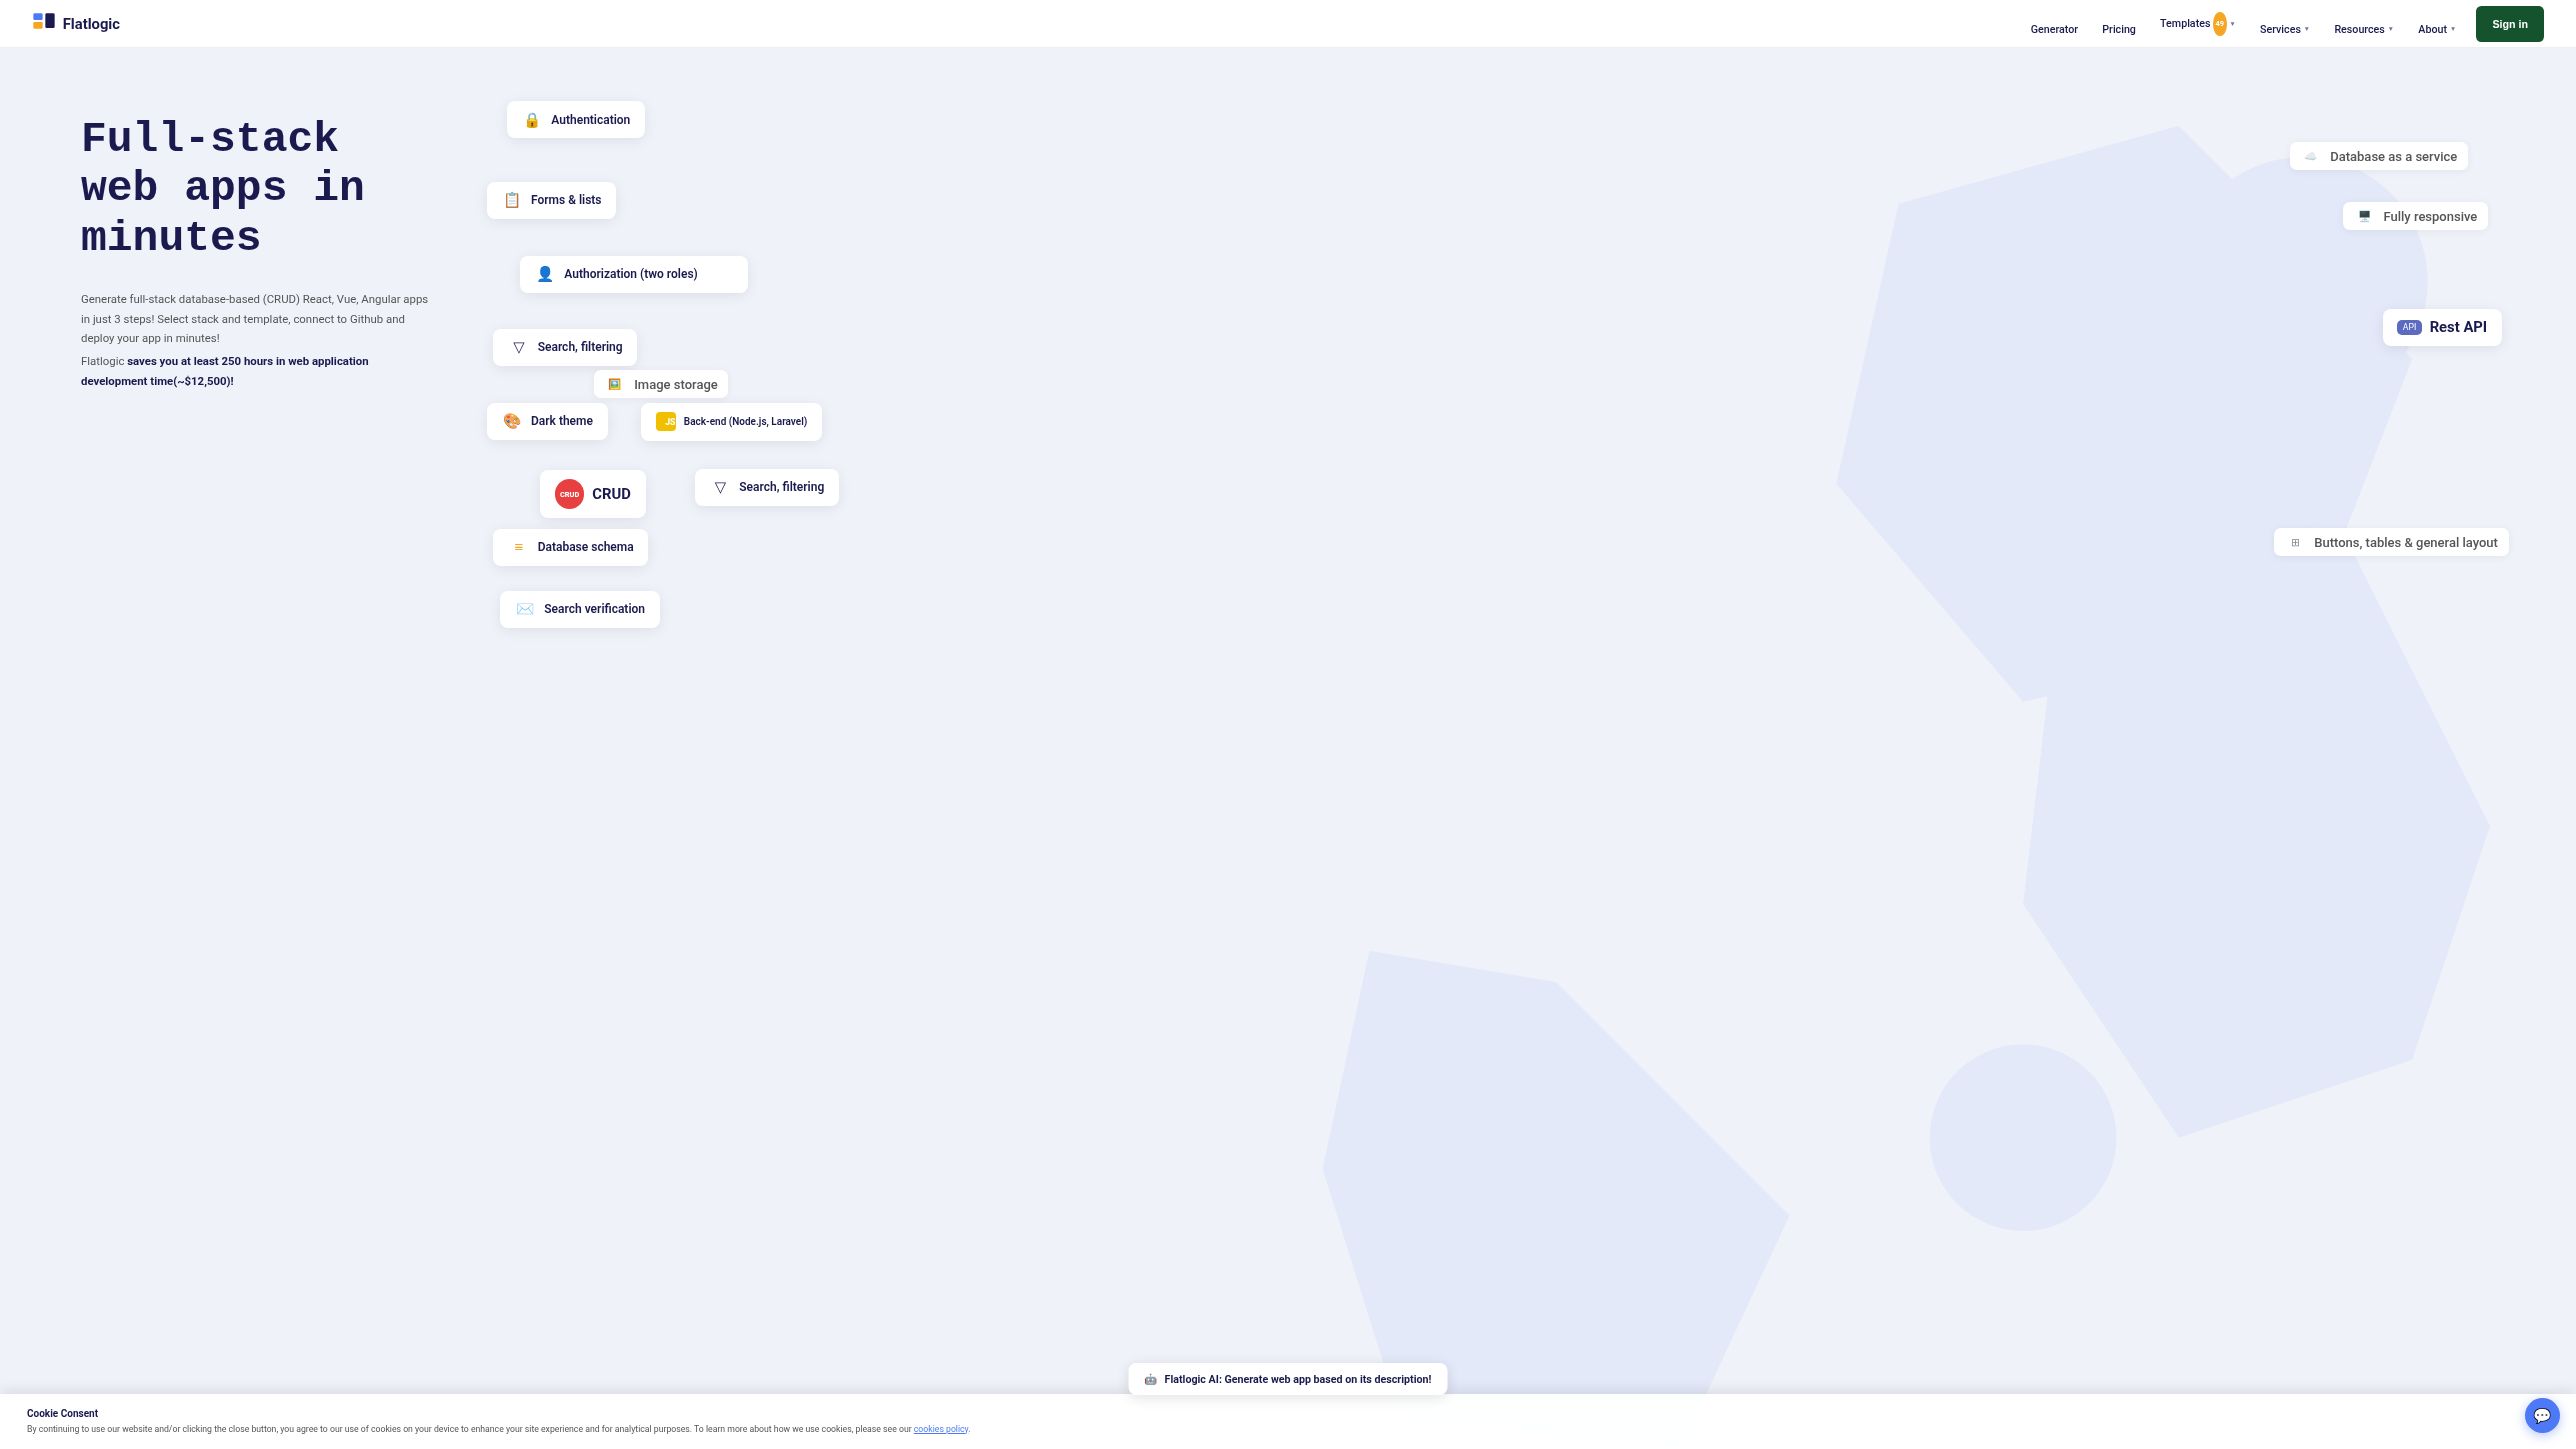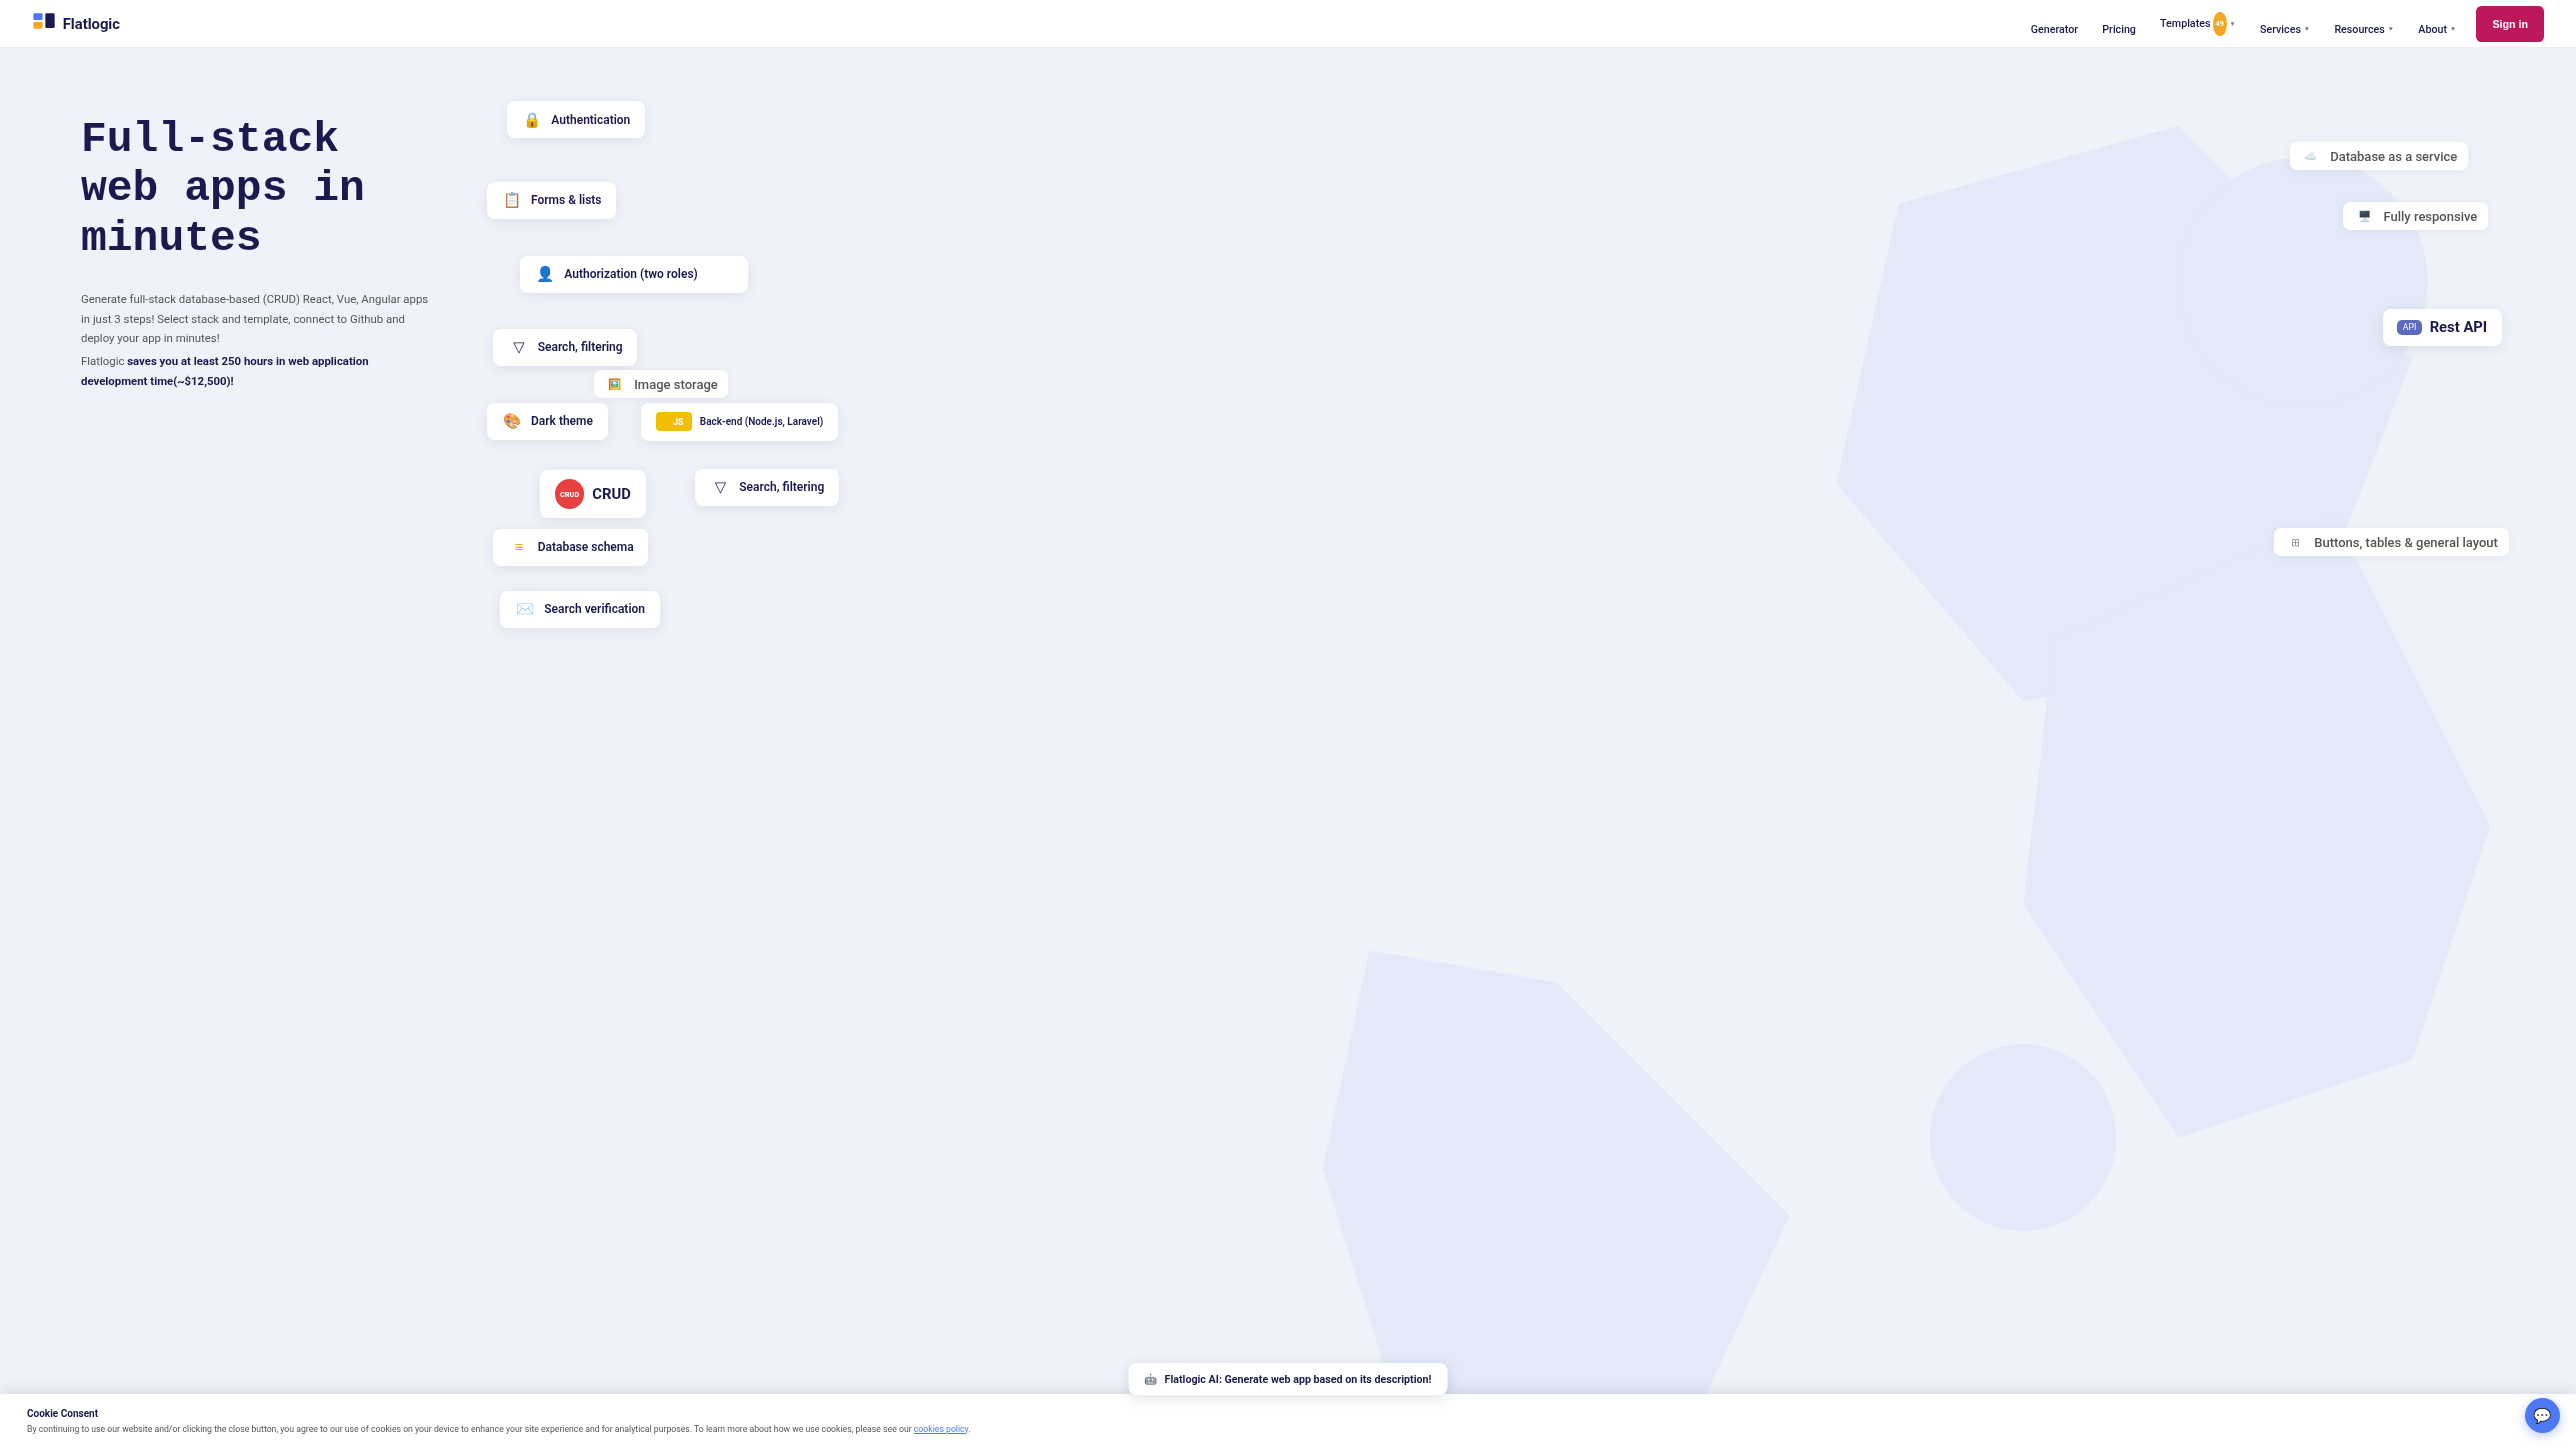--- a/index.html
+++ b/index.html
@@ -66,21 +66,21 @@
       height: 24px;
       display: inline-flex;
       align-items: center;
       justify-content: center;
     }
     .chevron {
       font-size: 6.7px;
       opacity: 0.6;
     }
     .sign-in-btn {
-      background: #be185d;
+      background: #14532d;
       color: #fff;
       border: none;
       padding: 12px 16px;
       border-radius: 5.4px;
       font-size: 10.7px;
       font-weight: 600;
       cursor: pointer;
       margin-left: 10.7px;
     }
 
@@ -390,21 +390,21 @@
       <span class="fc-icon icon-gray">🖼️</span>
       <span class="fc-label">Image storage</span>
     </div>
 
     <div class="feature-card" style="top:315px;left:6.7px;">
       <span class="fc-icon icon-dark">🎨</span>
       <span class="fc-label">Dark theme</span>
     </div>
 
     <div class="feature-card" style="top:315px;left:161px;">
-      <span class="fc-icon" style="background:#f0c000;color:#fff;border-radius:4px;width:36px;height:19px;display:flex;align-items:center;justify-content:center;font-size:8.7px;font-weight:800;padding-left:9px;">JS</span>
+      <span class="fc-icon" style="background:#f0c000;color:#fff;border-radius:4px;width:20px;height:19px;display:flex;align-items:center;justify-content:center;font-size:8.7px;font-weight:800;padding-left:9px;">JS</span>
       <span class="fc-label" style="font-size:10px;">Back-end (Node.js, Laravel)</span>
     </div>
 
     <div class="feature-card" style="top:382px;left:60px;">
       <div class="crud-badge">CRUD</div>
       <span class="fc-label" style="font-size:14.8px;font-weight:700;">CRUD</span>
     </div>
 
     <div class="feature-card" style="top:381px;left:215px;">
       <span class="fc-icon icon-dark">▽</span>

